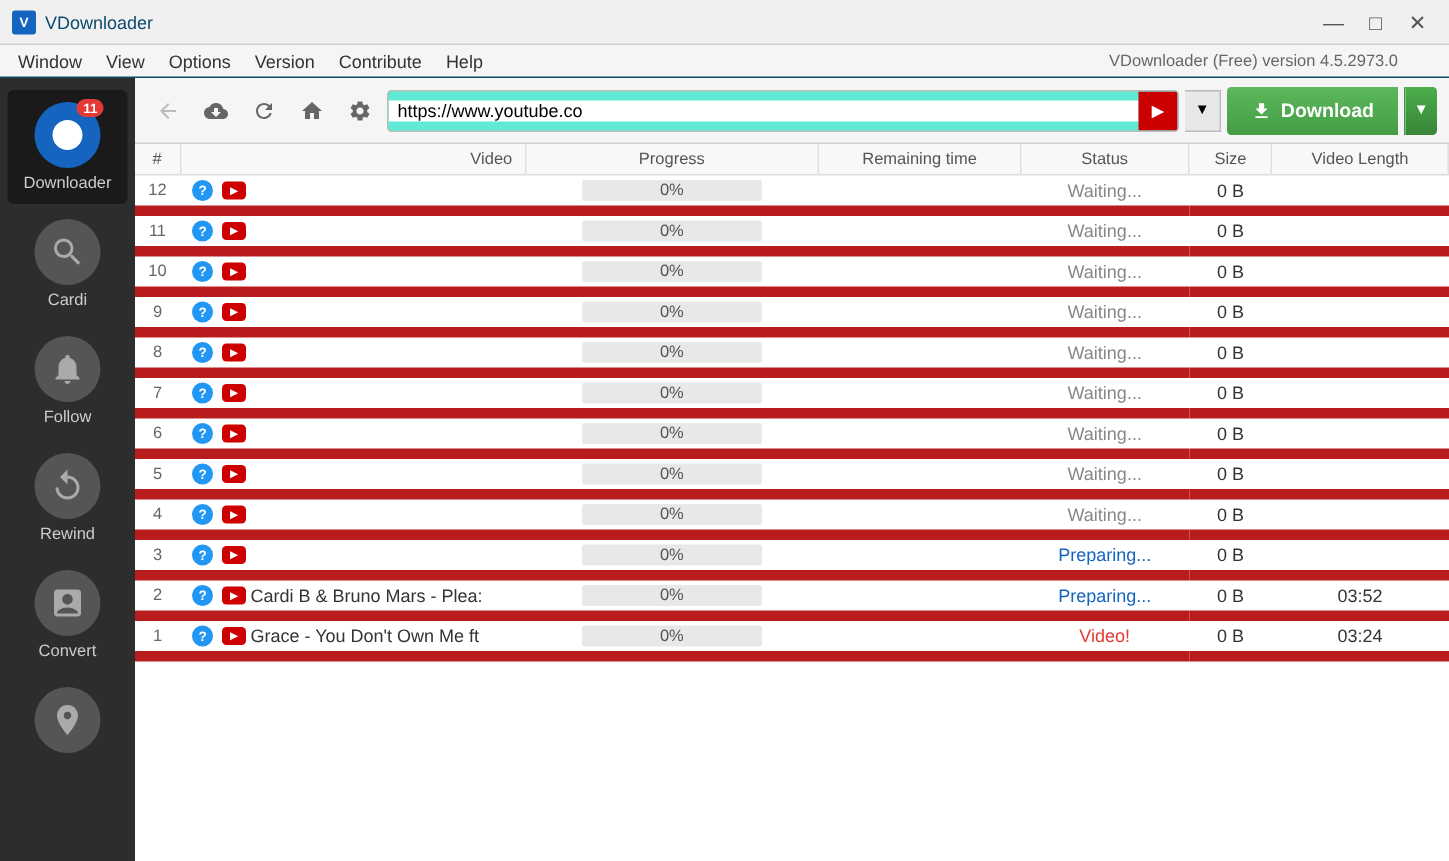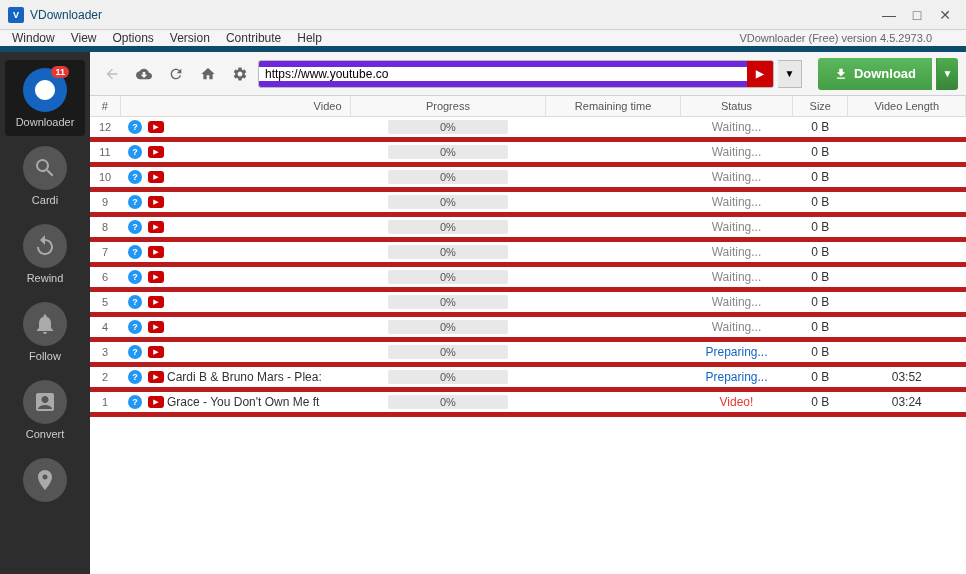--- a/index.html
+++ b/index.html
@@ -19,21 +19,21 @@
     .title-bar-controls { display: flex; gap: 2px; }
     .title-bar-btn { width: 26px; height: 20px; background: transparent; border: none; cursor: pointer; font-size: 14px; color: #555; display: flex; align-items: center; justify-content: center; }
 
     
     .menu-bar {
       height: 22px;
       background: #f5f5f5;
       display: flex;
       align-items: center;
       padding: 0 4px;
-      border-bottom: 6px solid #0c4a6e;
+      border-bottom: 1px solid #0c4a6e;
     }
     .menu-item {
       padding: 2px 8px;
       font-size: 12px;
       color: #333;
       cursor: pointer;
       border-radius: 2px;
     }
     .menu-contribute { color: #333; }
 
@@ -128,21 +128,21 @@
       font-size: 14px;
     }
     .toolbar-btn.disabled { color: #bbb; cursor: default; }
 
     .url-input-wrapper {
       flex: 1;
       display: flex;
       align-items: center;
       border: 1px solid #bbb;
       border-radius: 3px;
-      background: #6d28d9;
+      background: #5eead4;
       height: 28px;
       overflow: hidden;
     }
     .url-input {
       flex: 1;
       border: none;
       outline: none;
       padding: 0 6px;
       font-size: 12px;
     }
@@ -195,21 +195,20 @@
       border: none;
       border-radius: 3px 0 0 3px;
       height: 32px;
       padding: 0 16px;
       font-size: 13px;
       font-weight: bold;
       cursor: pointer;
       display: flex;
       align-items: center;
       gap: 6px;
-      margin-left: 12px;
     }
     .download-btn-arrow {
       background: linear-gradient(to bottom, #4cae4c, #398439);
       color: white;
       border: none;
       border-radius: 0 3px 3px 0;
       height: 32px;
       width: 22px;
       cursor: pointer;
       display: flex;
@@ -226,21 +225,21 @@
     thead th {
       padding: 4px 8px;
       text-align: center;
       font-weight: normal;
       color: #555;
       border-right: 1px solid #e0e0e0;
       font-size: 11px;
     }
     thead th:first-child { width: 30px; }
     thead th.video-col { text-align: right; width: 230px; }
-    tbody tr { border-bottom: 5px solid #b91c1c; }
+    tbody tr { border-bottom: 7px solid #b91c1c; }
     tbody td { padding: 3px 8px; text-align: center; color: #333; }
     tbody td.video-cell { text-align: left; }
     .row-num { color: #666; font-size: 11px; }
 
     .progress-bar-wrap {
       background: #e8e8e8;
       border-radius: 2px;
       height: 14px;
       width: 120px;
       margin: 0 auto;
@@ -314,35 +313,35 @@
       <div class="sidebar-icon search-icon-bg">
         <svg width="24" height="24" viewBox="0 0 24 24" fill="#aaa">
           <path d="M15.5 14h-.79l-.28-.27A6.47 6.47 0 0 0 16 9.5 6.5 6.5 0 1 0 9.5 16c1.61 0 3.09-.59 4.23-1.57l.27.28v.79l5 4.99L20.49 19l-4.99-5zm-6 0C7.01 14 5 11.99 5 9.5S7.01 5 9.5 5 14 7.01 14 9.5 11.99 14 9.5 14z"></path>
         </svg>
       </div>
       <span class="sidebar-label">Cardi</span>
     </div>
 
 
     <div class="sidebar-item">
+      <div class="sidebar-icon follow-icon-bg">
+        <svg width="24" height="24" viewBox="0 0 24 24" fill="#aaa">
+          <path d="M12 22c1.1 0 2-.9 2-2h-4c0 1.1.9 2 2 2zm6-6v-5c0-3.07-1.64-5.64-4.5-6.32V4c0-.83-.67-1.5-1.5-1.5s-1.5.67-1.5 1.5v.68C7.63 5.36 6 7.92 6 11v5l-2 2v1h16v-1l-2-2z"></path>
+        </svg>
+      </div>
+      <span class="sidebar-label">Follow</span>
+    </div>
+
+    <div class="sidebar-item">
       <div class="sidebar-icon rewind-icon-bg">
         <svg width="24" height="24" viewBox="0 0 24 24" fill="#aaa">
           <path d="M12 5V1L7 6l5 5V7c3.31 0 6 2.69 6 6s-2.69 6-6 6-6-2.69-6-6H4c0 4.42 3.58 8 8 8s8-3.58 8-8-3.58-8-8-8z"></path>
         </svg>
       </div>
       <span class="sidebar-label">Rewind</span>
-    </div>
-
-    <div class="sidebar-item">
-      <div class="sidebar-icon follow-icon-bg">
-        <svg width="24" height="24" viewBox="0 0 24 24" fill="#aaa">
-          <path d="M12 22c1.1 0 2-.9 2-2h-4c0 1.1.9 2 2 2zm6-6v-5c0-3.07-1.64-5.64-4.5-6.32V4c0-.83-.67-1.5-1.5-1.5s-1.5.67-1.5 1.5v.68C7.63 5.36 6 7.92 6 11v5l-2 2v1h16v-1l-2-2z"></path>
-        </svg>
-      </div>
-      <span class="sidebar-label">Follow</span>
     </div>
 
     <div class="sidebar-item">
       <div class="sidebar-icon convert-icon-bg">
         <svg width="24" height="24" viewBox="0 0 24 24" fill="#aaa">
           <path d="M19 3H5c-1.1 0-2 .9-2 2v14c0 1.1.9 2 2 2h14c1.1 0 2-.9 2-2V5c0-1.1-.9-2-2-2zm-7 3c1.93 0 3.5 1.57 3.5 3.5S13.93 13 12 13s-3.5-1.57-3.5-3.5S10.07 6 12 6zm7 13H5v-.23c0-.62.28-1.2.76-1.58C7.47 15.82 9.64 15 12 15s4.53.82 6.24 2.19c.48.38.76.97.76 1.58V19z"></path>
         </svg>
       </div>
       <span class="sidebar-label">Convert</span>
     </div>

